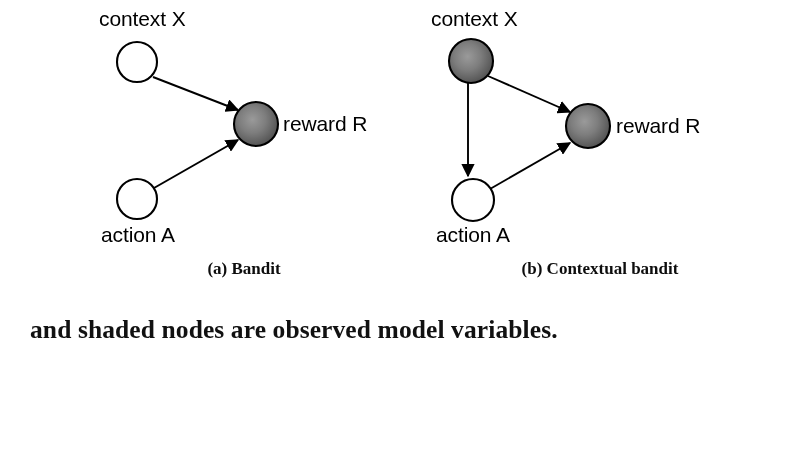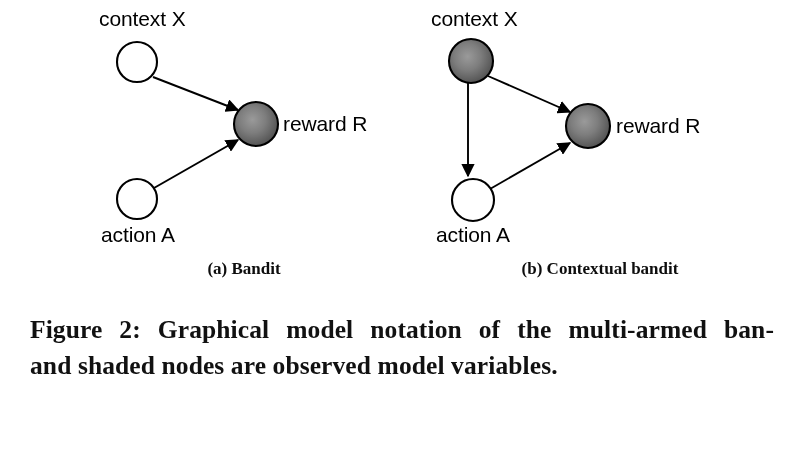--- a/index.html
+++ b/index.html
@@ -166,17 +166,16 @@
       <div class="node-label" style="left:36px; top:224px;">action A</div>
       <div class="node-label" style="left:216px; top:115px;">reward R</div>
     </div>
 
     <div class="subcaption subcaption-a">(a) Bandit</div>
     <div class="subcaption subcaption-b">(b) Contextual bandit</div>
 
   </div>
 
   <div class="caption">
-    <span class="cap-line">Figure 2: Graphical model notation of the multi-armed ban-</span>
     <span class="cap-line last">and shaded nodes are observed model variables.</span>
   </div>
 
 </div>
 
 </body></html>

